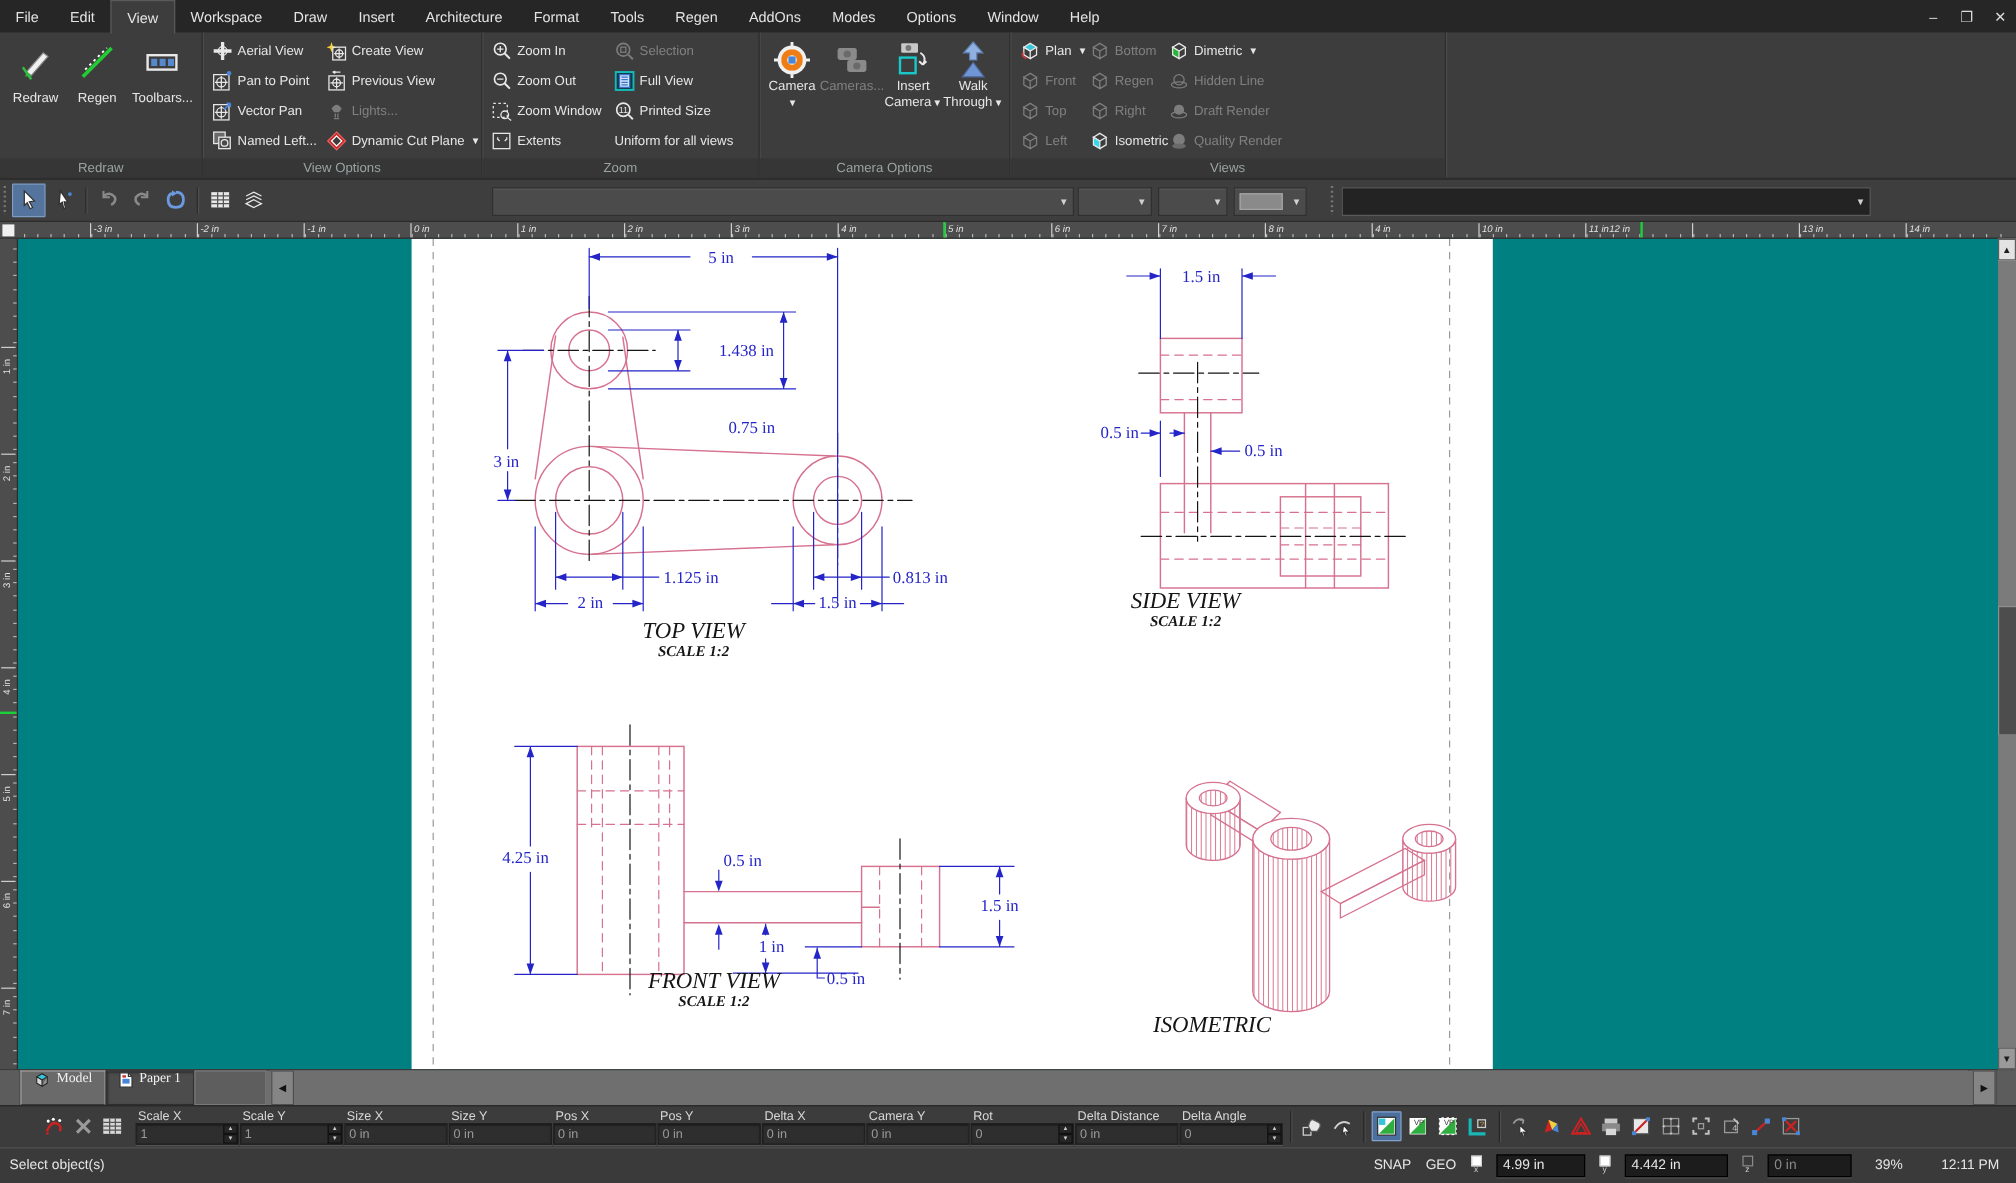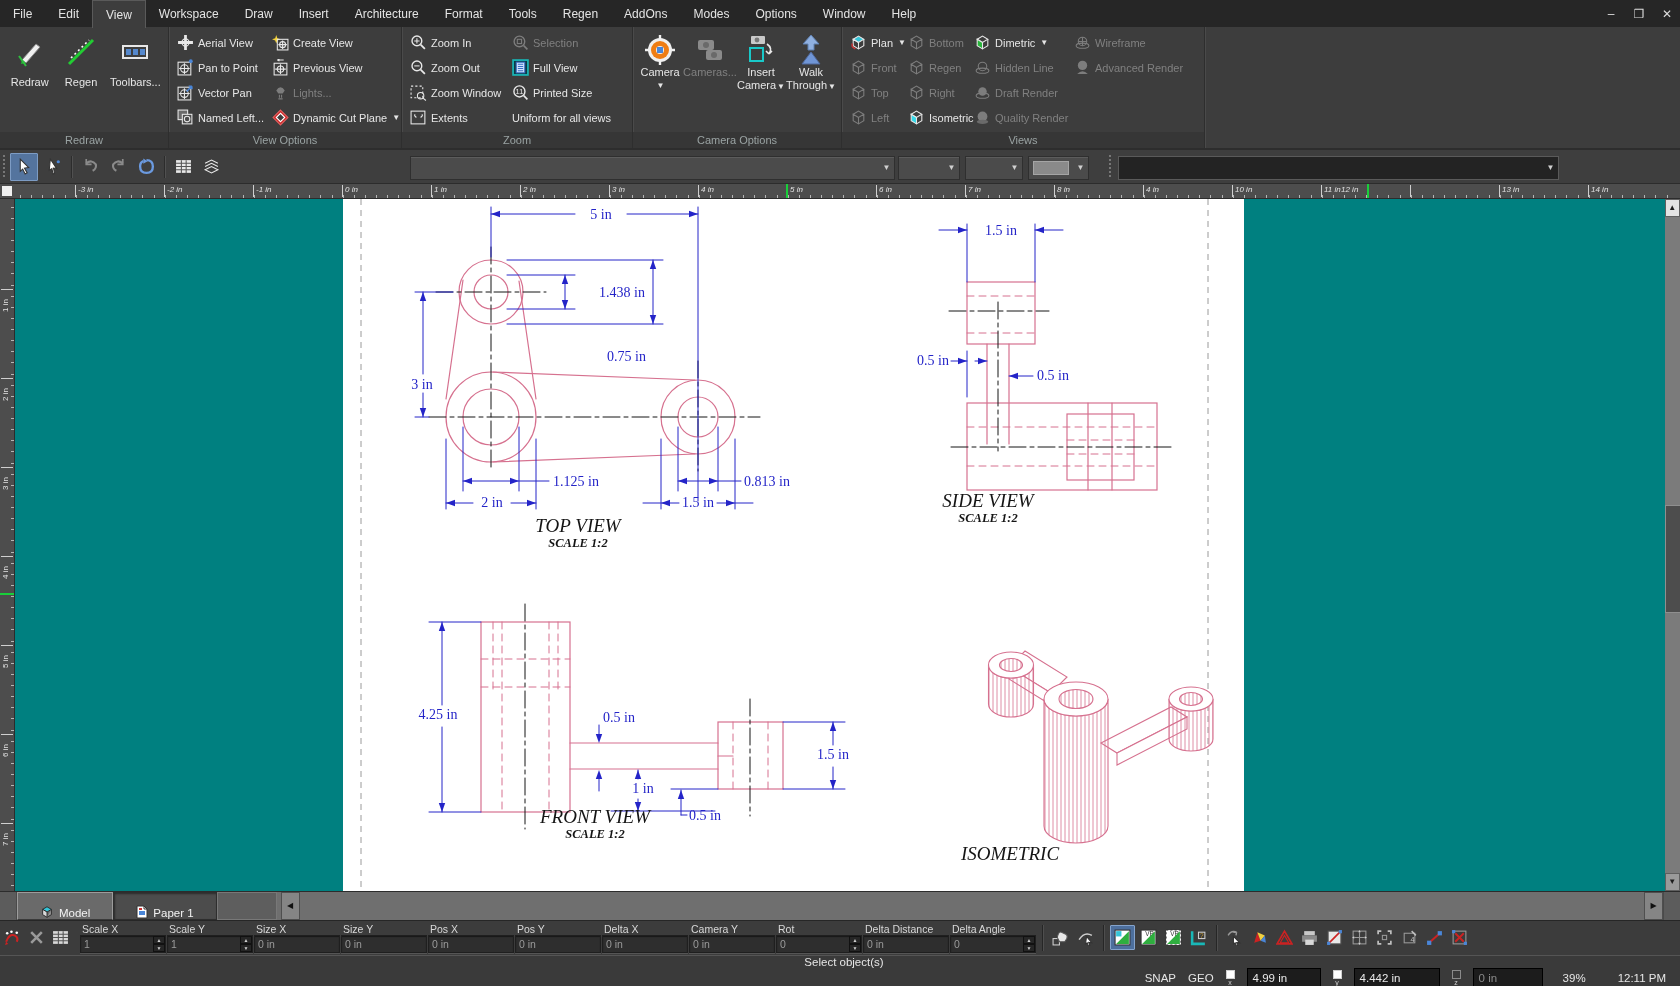--- a/index.html
+++ b/index.html
@@ -56,41 +56,41 @@
   .vmark{position:absolute;left:0;width:14px;height:2px;background:#19cf3a;}
   .canvas-wrap{width:1650px;height:692px;}
   .vscroll{width:16px;background:#7b7b7b;display:flex;flex-direction:column;position:relative;}
   .sbtn{height:16px;background:#9a9a9a;border:1px solid #5f5f5f;display:flex;align-items:center;justify-content:center;font-size:8px;color:#1c1c1c;}
   .sbtn.light{background:#e3e3e3;}
   .vthumb{position:absolute;top:306px;left:0;width:16px;height:106px;background:#4d4d4d;border:1px solid #8f8f8f;}
 
   
   .tabrow{height:29px;background:#6f6f6f;display:flex;align-items:stretch;border-top:1px solid #2c2c2c;}
   .tcorner{width:16px;background:#5c5c5c;border-right:1px solid #4a4a4a;}
-  .tab{display:flex;align-items:flex-end;gap:5px;padding:0 22px;font-size:11.5px;color:#f2f2f2;border:1px solid #9c9c9c;border-left-color:#9c9c9c;border-bottom-color:#3a3a3a;background:#6a6a6a;cursor:default;}
+  .tab{display:flex;align-items:flex-start;gap:5px;padding:0 10px;font-size:11.5px;color:#f2f2f2;border:1px solid #9c9c9c;border-left-color:#9c9c9c;border-bottom-color:#3a3a3a;background:#6a6a6a;cursor:default;font-family:Liberation Serif, serif;}
   .tab.active{background:#4c4c4c;border:1px solid #2e2e2e;box-shadow:inset 1px 1px 2px rgba(0,0,0,.45);}
   .tabstub{width:58px;background:#5e5e5e;border:1px solid #787878;}
   .tscrollbtn{width:17px;display:flex;align-items:center;justify-content:center;background:#858585;border:1px solid #4f4f4f;color:#111;font-size:8px;margin-left:4px;}
   .ttrack{flex:1;background:#6f6f6f;}
 
   
-  .fieldsrow{height:35px;background:#3c3c3c;border-top:1px solid #262626;display:flex;align-items:center;position:relative;}
+  .fieldsrow{height:35px;background:#3c3c3c;border-top:1px solid #262626;display:flex;align-items:center;position:relative;padding-left:33px;}
   .frbtn{width:20px;height:22px;display:flex;align-items:center;justify-content:center;margin:0 2px;}
   .field{width:86px;margin-right:1px;display:flex;flex-direction:column;justify-content:center;}
   .field .flab{font-size:10.5px;color:#d8d8d8;line-height:12px;padding-left:2px;white-space:nowrap;}
   .field .fbox{height:16px;background:#2e2e2e;border:1px solid #1f1f1f;box-shadow:inset 0 1px 1px rgba(0,0,0,.5),0 1px 0 #555;display:flex;align-items:center;}
   .field .fval{font-size:10.5px;color:#9b9b9b;padding-left:3px;flex:1;}
   .spin{width:12px;height:16px;display:flex;flex-direction:column;}
   .spin span{flex:1;background:#262626;border:1px solid #111;color:#cfcfcf;font-size:5px;display:flex;align-items:center;justify-content:center;}
   .fdivider{width:1px;height:26px;background:#262626;box-shadow:1px 0 0 #4e4e4e;margin:0 5px;}
   .miniic{width:23px;height:23px;display:flex;align-items:center;justify-content:center;margin:0 1px;border-radius:1px;}
   .miniic.active{background:#4d6f9d;border:1px solid #84a3cc;}
 
   
-  .statusrow{height:30px;background:#3a3a3a;border-top:1px solid #555;display:flex;align-items:center;font-size:11.5px;color:#e6e6e6;flex-direction:column;}
+  .statusrow{height:30px;background:#3a3a3a;border-top:1px solid #555;display:flex;align-items:center;font-size:11.5px;color:#e6e6e6;}
   .prompt{padding-left:8px;}
   .sright{margin-left:auto;display:flex;align-items:center;gap:12px;padding-right:14px;}
   .coordbox{height:17px;background:#1c1c1c;border:1px solid #000;box-shadow:0 1px 0 #5a5a5a;display:flex;align-items:center;padding:0 5px;font-size:11.5px;color:#e8e8e8;}
   .coordbox.dim{color:#8a8a8a;}
   .axisic{display:flex;flex-direction:column;align-items:center;font-size:7px;color:#cfcfcf;line-height:7px;}
   .axisic .bx{width:7px;height:7px;border:1px solid #cfcfcf;background:#fff;}
 
   svg text{font-family:"Liberation Serif",serif;}
   .dmt{fill:#2424c8;font-size:14px;}
   .ttl{fill:#151515;font-size:19px;font-style:italic;}
@@ -428,37 +428,20 @@
                 <ellipse cx="8" cy="11" rx="6" ry="2.4" fill="none" stroke="#7d7d7d"></ellipse>
               </svg>
             <span>Draft Render</span>
           </div>
           <div class="litem dis">
             <svg class="ic16" viewBox="0 0 16 16">
                 <circle cx="8" cy="7" r="4.6" fill="#7d7d7d"></circle>
                 <ellipse cx="8" cy="12" rx="5.4" ry="2" fill="#6a6a6a"></ellipse>
               </svg>
             <span>Quality Render</span>
-          </div>
-        </div>
-        <div class="licol" style="width:120px">
-          <div class="litem dis">
-            <svg class="ic16" viewBox="0 0 16 16">
-                <circle cx="8" cy="7" r="4" fill="none" stroke="#7d7d7d"></circle>
-                <path d="M4 7 H12 M8 3 V11" stroke="#7d7d7d"></path>
-                <ellipse cx="8" cy="11" rx="6" ry="2.4" fill="none" stroke="#7d7d7d"></ellipse>
-              </svg>
-            <span>Wireframe</span>
-          </div>
-          <div class="litem dis">
-            <svg class="ic16" viewBox="0 0 16 16">
-                <circle cx="8" cy="6" r="4.4" fill="#7d7d7d"></circle>
-                <path d="M3 14 Q8 9 13 14 Z" fill="#7d7d7d"></path>
-              </svg>
-            <span>Advanced Render</span>
           </div>
         </div>
       </div>
       <div class="glabel">Views</div>
     </div>
 
     <div style="flex:1"></div>
   </div>
 
   <div class="toolbar2">

